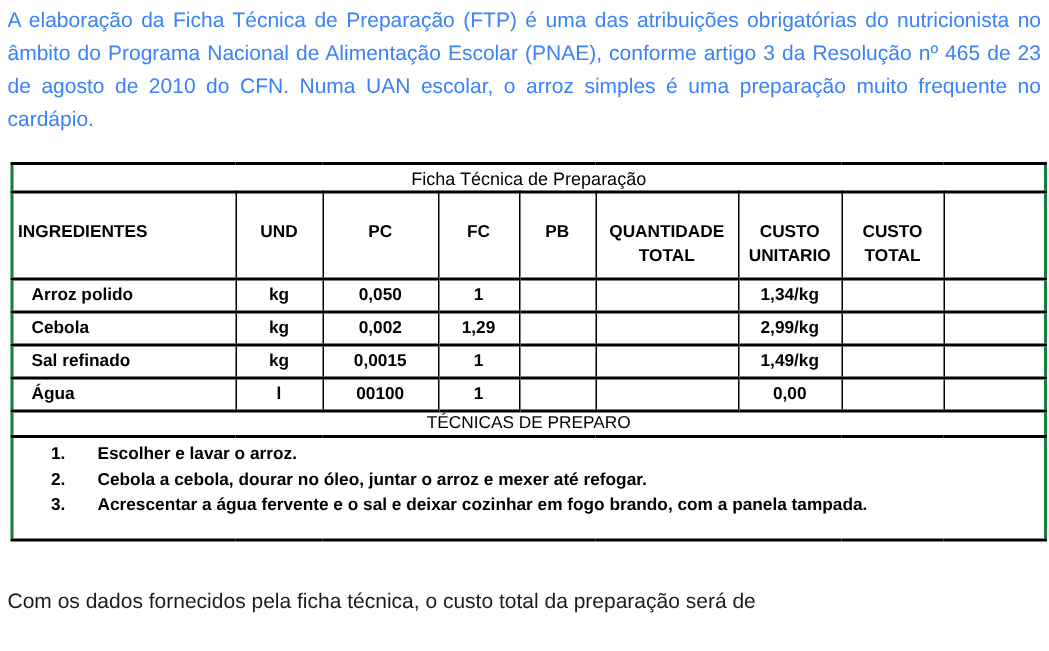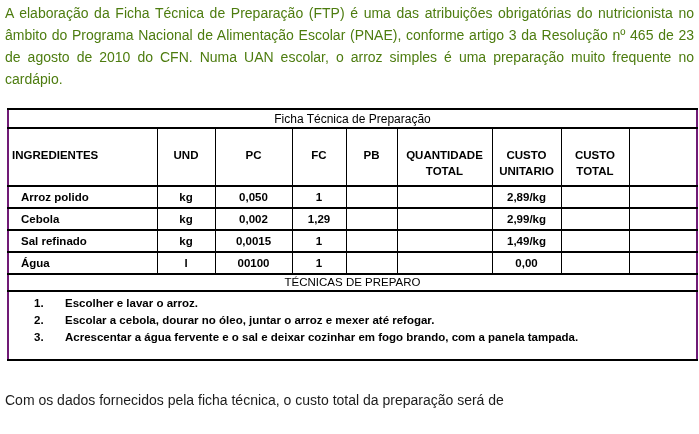--- a/index.html
+++ b/index.html
@@ -14,40 +14,40 @@
     font-family: "Liberation Sans", sans-serif;
     color: #111111;
     position: relative;
   }
   .intro {
     margin: 2px 5px 16px 5px;
     width: 689px;
     font-size: 14px;
     line-height: 22px;
     text-align: justify;
-    color: #4d7c0f;
+    color: #3b82f6;
   }
   table.ficha {
     border-collapse: collapse;
     table-layout: fixed;
     width: 689px;
     margin: 18px 0 0 7px;
     font-size: 11.5px;
     color: #000000;
   }
   table.ficha td {
     border-left: 1px solid #000;
     border-right: 1px solid #000;
     border-top: 2px solid #000;
     border-bottom: 2px solid #000;
     padding: 0 3px;
     overflow: hidden;
     white-space: nowrap;
   }
-  table.ficha { border: 2px solid #701a75; }
+  table.ficha { border: 2px solid #15803d; }
   tr.title-row td {
     height: 17px;
     text-align: center;
     font-weight: normal;
     font-size: 12px;
     white-space: nowrap;
   }
   tr.prep-row td {
     height: 19px;
     font-weight: bold;
@@ -133,21 +133,21 @@
     <td>CUSTO TOTAL</td>
     <td></td>
   </tr>
   <tr class="data-row">
     <td class="col-ing">Arroz polido</td>
     <td>kg</td>
     <td>0,050</td>
     <td>1</td>
     <td></td>
     <td></td>
-    <td>2,89/kg</td>
+    <td>1,34/kg</td>
     <td></td>
     <td></td>
   </tr>
   <tr class="data-row">
     <td class="col-ing">Cebola</td>
     <td>kg</td>
     <td>0,002</td>
     <td>1,29</td>
     <td></td>
     <td></td>
@@ -181,21 +181,21 @@
     <td colspan="9">TÉCNICAS DE PREPARO</td>
   </tr>
   <tr class="steps-row">
     <td colspan="9">
       <div class="step">
         <span class="step-num">1.</span>
         <span class="step-text">Escolher e lavar o arroz.</span>
       </div>
       <div class="step">
         <span class="step-num">2.</span>
-        <span class="step-text">Escolar a cebola, dourar no óleo, juntar o arroz e mexer até refogar.</span>
+        <span class="step-text">Cebola a cebola, dourar no óleo, juntar o arroz e mexer até refogar.</span>
       </div>
       <div class="step">
         <span class="step-num">3.</span>
         <span class="step-text">Acrescentar a água fervente e o sal e deixar cozinhar em fogo brando, com a panela tampada.</span>
       </div>
     </td>
   </tr>
 </tbody>
   </table>
 

